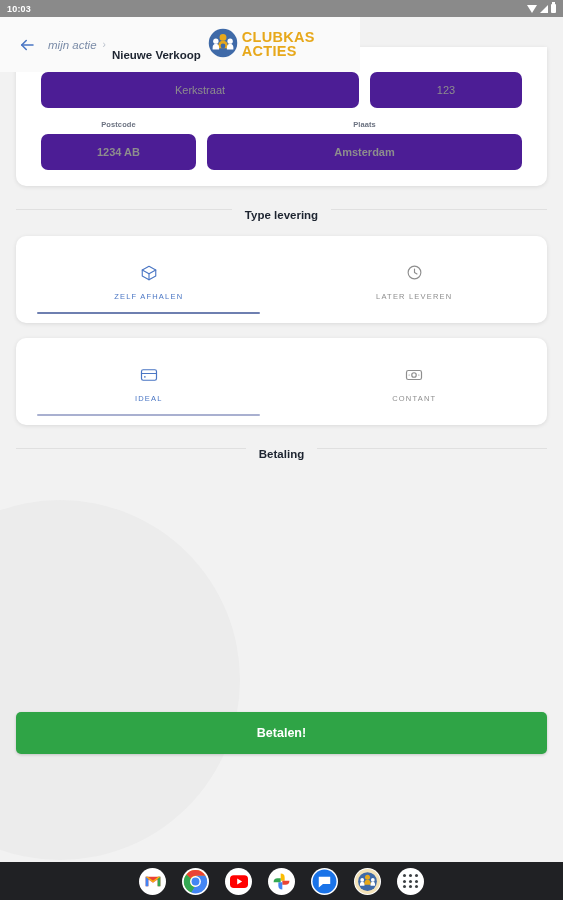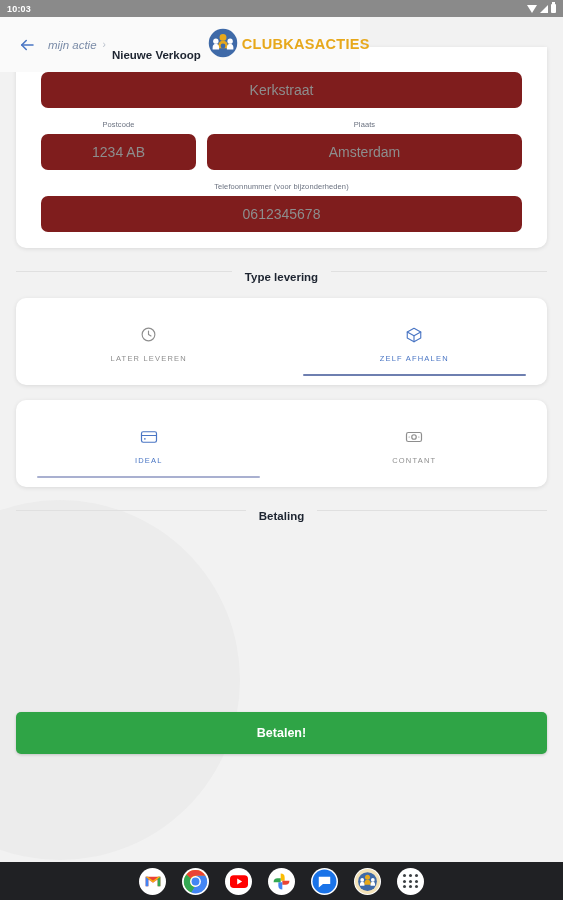--- a/index.html
+++ b/index.html
@@ -116,21 +116,21 @@
 
   .logo {
     display: flex;
     align-items: center;
     margin-left: 7px;
     gap: 4px;
   }
   .logo-mark { flex: 0 0 auto; }
   .logo-text {
     display: flex;
-    flex-direction: row;
+    flex-direction: column;
     line-height: 0.93;
   }
   .logo-text span {
     color: #e7a81b;
     font-weight: bold;
     font-size: 14.5px;
     letter-spacing: 0.3px;
   }
 
   
@@ -177,36 +177,36 @@
   }
   .field { display: flex; flex-direction: column; }
   .field-label {
     font-size: 7.5px;
     color: #6b7280;
     text-align: center;
     margin-bottom: 5px;
     letter-spacing: 0.1px;
   }
   .field-input {
-    background: #7f1d1d;
+    background: #4c1d95;
     border-radius: 7px;
     height: 36px;
     display: flex;
     align-items: center;
     justify-content: center;
     color: #8d8d8d;
-    font-size: 14px;
+    font-size: 11px;
     cursor: text;
   }
   .f-street { flex: 1 1 auto; }
   .f-nr { width: 152px; }
   .f-zip { width: 155px; }
   .f-city { flex: 1 1 auto; }
 
-  .row-gap { margin-top: 12px; }
+  .row-gap { margin-top: 12px; font-weight: bold; }
 
   .field-full { display: flex; flex-direction: column; margin-top: 12px; }
 
   
   .section-head {
     display: flex;
     align-items: flex-start;
     gap: 13px;
     margin: 23px 16px 0;
   }
@@ -377,65 +377,64 @@
     </div>
   </div>
 
   <div class="content">
 
     <div class="card card-address">
       <div class="field-row">
         <div class="field f-street">
           <div class="field-input">Kerkstraat</div>
         </div>
+        <div class="field f-nr">
+          <div class="field-input">123</div>
+        </div>
       </div>
 
       <div class="field-row row-gap">
         <div class="field f-zip">
           <div class="field-label">Postcode</div>
           <div class="field-input">1234 AB</div>
         </div>
         <div class="field f-city">
           <div class="field-label">Plaats</div>
           <div class="field-input">Amsterdam</div>
         </div>
       </div>
 
-      <div class="field-full">
-        <div class="field-label">Telefoonnummer (voor bijzonderheden)</div>
-        <div class="field-input">0612345678</div>
-      </div>
     </div>
 
     <div class="section-head">
       <span class="rule"></span>
       <span class="stitle">Type levering</span>
       <span class="rule"></span>
     </div>
 
     <div class="card card-tabs">
-      <div class="tab">
-        <span class="ticon">
-          <svg width="17" height="17" viewBox="0 0 24 24" fill="none" stroke="currentColor" stroke-width="1.6" stroke-linecap="round" stroke-linejoin="round">
-            <circle cx="12" cy="12" r="9"></circle>
-              <polyline points="12 7 12 12 15.5 14"></polyline>
-          </svg>
-        </span>
-        <span class="tlabel">LATER LEVEREN</span>
-        <span class="underline"></span>
-      </div>
       <div class="tab active">
         <span class="ticon">
           <svg width="18" height="18" viewBox="0 0 24 24" fill="none" stroke="currentColor" stroke-width="1.5" stroke-linecap="round" stroke-linejoin="round">
             <path d="M21 16V8l-9-5-9 5v8l9 5 9-5z"></path>
             <polyline points="3 8 12 13 21 8"></polyline>
             <line x1="12" y1="13" x2="12" y2="21"></line>
           </svg>
         </span>
         <span class="tlabel">ZELF AFHALEN</span>
+        <span class="underline"></span>
+      </div>
+      <div class="tab">
+        <span class="ticon">
+          <svg width="17" height="17" viewBox="0 0 24 24" fill="none" stroke="currentColor" stroke-width="1.6" stroke-linecap="round" stroke-linejoin="round">
+            <circle cx="12" cy="12" r="9"></circle>
+              <polyline points="12 7 12 12 15.5 14"></polyline>
+          </svg>
+        </span>
+        <span class="tlabel">LATER LEVEREN</span>
         <span class="underline"></span>
       </div>
     </div>
 
 
     <div class="card card-tabs">
       <div class="tab active active-soft">
         <span class="ticon">
           <svg width="18" height="18" viewBox="0 0 24 24" fill="none" stroke="currentColor" stroke-width="1.6" stroke-linecap="round" stroke-linejoin="round">
             <rect x="2" y="5" width="20" height="14" rx="2.2"></rect>

